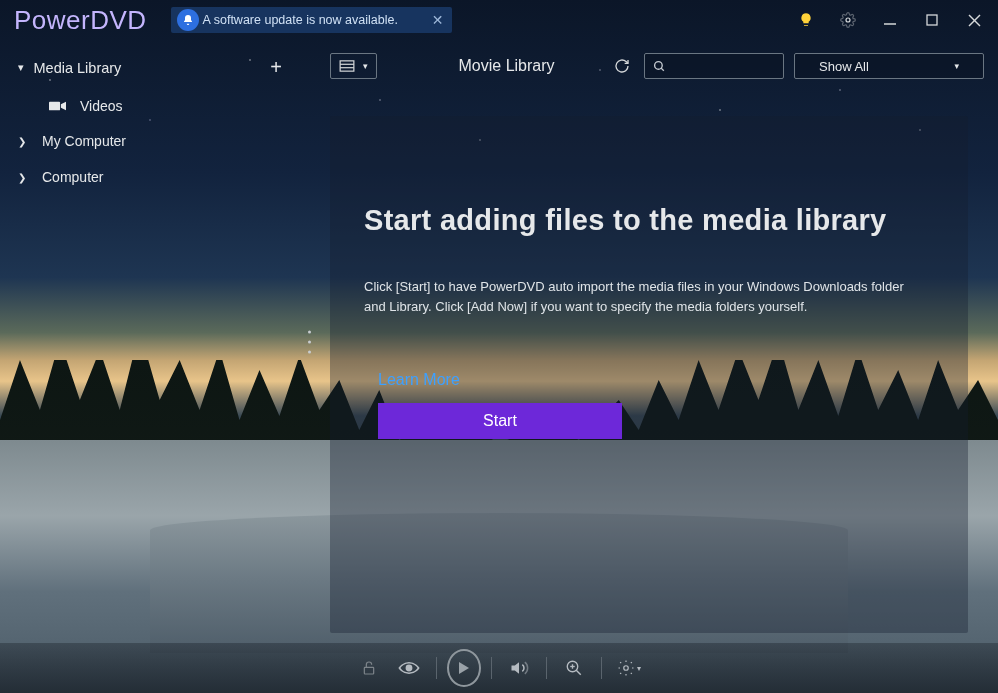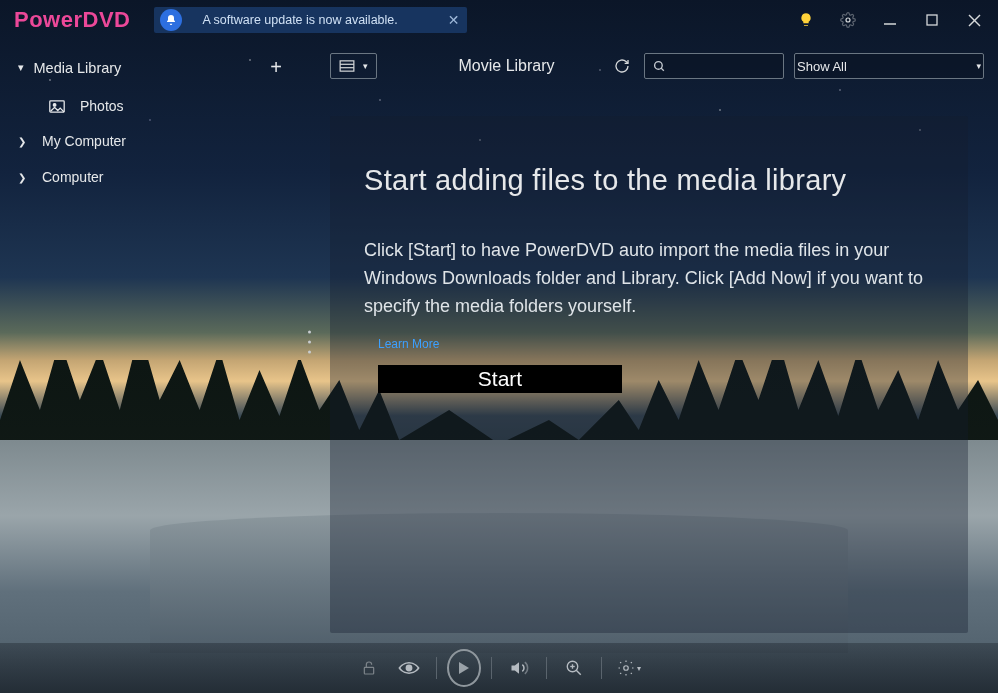--- a/index.html
+++ b/index.html
@@ -53,25 +53,25 @@
   border-radius: 80% 80% 0 0 / 20% 20% 0 0;
   opacity: .9;
 }
 
 
 .titlebar {
   position: relative; z-index: 10;
   height: 40px; display: flex; align-items: center;
   padding: 0 10px 0 14px;
 }
-.logo { font-size: 22px; font-weight: 700; letter-spacing: .5px; color: #ec4899; }
+.logo { font-size: 26px; font-weight: 400; letter-spacing: .5px; color: #c4b5fd; }
 .notif {
   margin-left: 24px; background: #17345f; height: 26px;
   display: flex; align-items: center; border-radius: 2px;
-  padding: 0 8px 0 6px; gap: 20px; font-size: 12.5px; color: #cfe0f4;
+  padding: 0 8px 0 6px; gap: 4px; font-size: 12.5px; color: #cfe0f4;
 }
 .notif-bell {
   width: 22px; height: 22px; border-radius: 50%; background: #2d6fe0;
   display:flex; align-items:center; justify-content:center;
 }
 .notif-close { margin-left: 30px; color:#9db7d8; cursor:pointer; font-size: 14px;}
 .titlebar-right { margin-left: auto; display:flex; align-items:center; gap: 14px;}
 .win-btn { width: 28px; height: 28px; display:flex; align-items:center; justify-content:center; color:#d5d8da;}
 .bulb { color: #ffd23a; }
 
@@ -107,39 +107,39 @@
 .main-title { flex: 0 0 auto; margin: 0 auto 0 72px; font-size: 16px; font-weight: 400; }
 .refresh { margin-left: auto; width: 24px; display:flex; justify-content:center;}
 .search {
   border: 1px solid #6a7682; height: 26px; width: 140px;
   display:flex; align-items:center; padding: 0 8px; border-radius: 2px;
   background: rgba(0,0,0,.15);
 }
 .filter-drop {
   border: 1px solid #6a7682; height: 26px; width: 190px;
   display:flex; align-items:center; justify-content: space-between;
-  padding: 0 2px; border-radius: 2px; font-size: 13px;
+  padding: 0 24px; border-radius: 2px; font-size: 13px;
   background: rgba(0,0,0,.15);
 }
 
 
 .panel {
   margin: 30px 30px 10px 30px; flex:1;
   background: rgba(20,30,45,.35);
   backdrop-filter: none;
   padding: 48px 34px 30px 34px;
   border-radius: 2px;
 }
-.panel h1 { font-size: 29px; font-weight: 400; margin-bottom: 40px; letter-spacing:.3px;}
-.panel p { font-size: 18px; line-height: 1.55; color: #dfe4e8; max-width: 560px; margin-bottom: 16px;}
-.link { color: #3da0ff; font-size: 12px; margin: 0 0 14px 14px; display:block; }
+.panel h1 { font-size: 29px; font-weight: 700; margin-bottom: 40px; letter-spacing:.3px;margin-top:40px;}
+.panel p { font-size: 13px; line-height: 1.55; color: #dfe4e8; max-width: 560px; margin-bottom: 54px;}
+.link { color: #3da0ff; font-size: 16px; margin: 0 0 14px 14px; display:block; }
 .start-btn {
   margin: 14px 0 0 14px;
-  width: 244px; height: 28px; background: #000000; color:#fff;
-  border:none; font-size: 21px; display:flex; align-items:center; justify-content:center;
+  width: 244px; height: 36px; background: #6d28d9; color:#fff;
+  border:none; font-size: 16px; display:flex; align-items:center; justify-content:center;
 }
 .drag-dots {
   position:absolute; left: 8px; top: 50%; transform: translateY(-50%);
   display:flex; flex-direction:column; gap:7px;
 }
 .drag-dots span { width:3px; height:3px; border-radius:50%; background:#c8ccd0;}
 
 
 .bottombar {
   position: relative; z-index: 10;
@@ -210,27 +210,26 @@
     <div class="sb-header">
       <div class="sb-header-left">
         <span class="chev">▾</span>
         <span>Media Library</span>
       </div>
       <span class="plus">+</span>
     </div>
 
     <div class="sb-item">
       <span class="ic">
-        <svg width="16" height="13" viewBox="0 0 20 16" fill="none" stroke="#e6e8ea" stroke-width="1.6">
-            <rect x="1" y="1" width="18" height="14" rx="1"></rect>
-            <circle cx="7" cy="6" r="1.6" fill="#e6e8ea"></circle>
-            <path d="M2 14l5-5 4 4 3-3 5 5"></path>
+        <svg width="17" height="12" viewBox="0 0 20 14" fill="#e6e8ea">
+            <rect x="0" y="2" width="13" height="10" rx="1"></rect>
+            <path d="M14 5l6-3v10l-6-3z"></path>
           </svg>
       </span>
-      <span>Photos</span>
+      <span>Videos</span>
     </div>
 
     <div class="sb-group">
       <span class="arrow">❯</span>
       <span>My Computer</span>
     </div>
     <div class="sb-group">
       <span class="arrow">❯</span>
       <span>Computer</span>
     </div>

